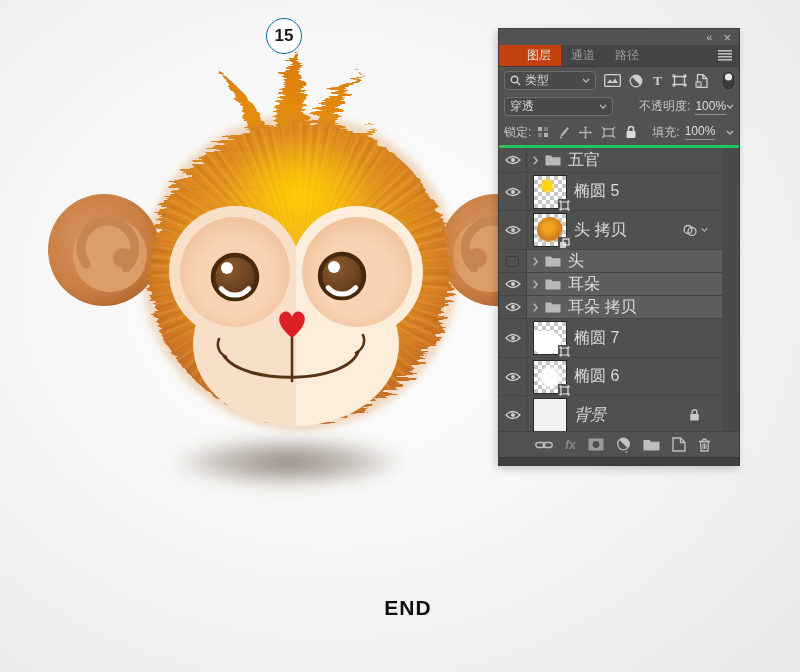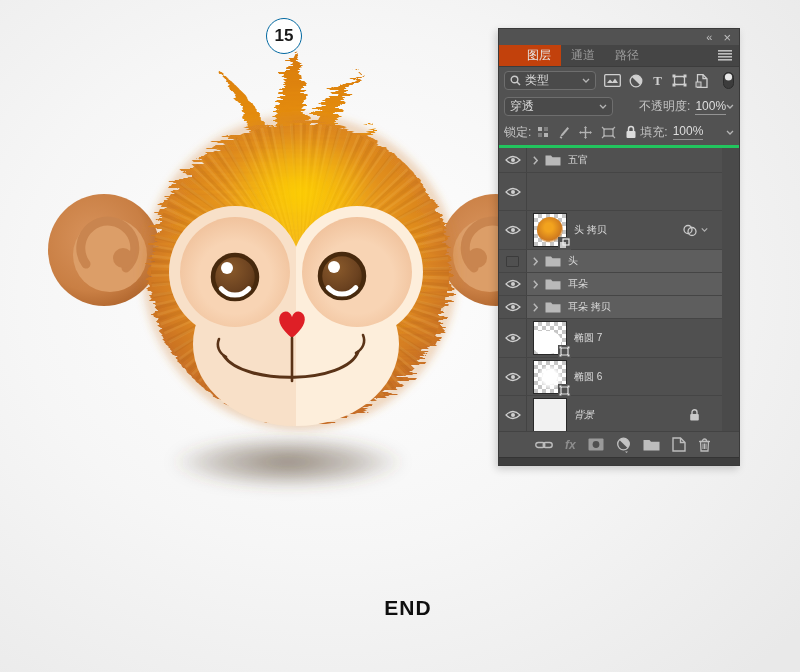--- a/index.html
+++ b/index.html
@@ -49,21 +49,21 @@
   
   .p-list{flex:1 1 auto;background:#4a4a4a;position:relative;overflow:hidden;}
   .rows{margin-right:17px;}
   .lrow{display:flex;align-items:stretch;background:#505050;border-bottom:1px solid #454545;box-sizing:border-box;position:relative;}
   .h25{height:25px}.h38{height:38px}.h39{height:39px}.h23{height:23px}
   .eye-cell{width:27px;flex:0 0 27px;border-right:1px solid #434343;display:flex;align-items:center;justify-content:center;}
   .eye-empty{display:none;width:11px;height:9px;border:1px solid #3b3b3b;border-radius:1px;}
   .hidden-layer .eye-empty{display:inline-block;}
   .row-content{flex:1;display:flex;align-items:center;padding-left:6px;gap:7px;position:relative;}
   .lrow.selected .row-content{background:#5e5e5e;}
-  .rname{color:#dadada;font-size:10px;white-space:nowrap;}
+  .rname{color:#dadada;font-size:16px;white-space:nowrap;}
   .rname.italic{font-style:italic;}
   .thumb{width:32px;height:32px;flex:0 0 32px;border:1px solid #282828;box-sizing:content-box;position:relative;margin:2px 0 2px 0;
     background-color:#fff;
     background-image:linear-gradient(45deg,#c6c6c6 25%,transparent 25%,transparent 75%,#c6c6c6 75%),
                      linear-gradient(45deg,#c6c6c6 25%,transparent 25%,transparent 75%,#c6c6c6 75%);
     background-size:8px 8px;background-position:0 0,4px 4px;}
   .thumb.solid{background:#f1f1f1;}
   .thumb::before{content:"";position:absolute;}
   .thumb.t-yellow::before{left:5px;top:2px;width:16px;height:16px;border-radius:50%;
     background:radial-gradient(circle,#ffd400 35%,rgba(255,212,0,0) 75%);}
@@ -340,21 +340,21 @@
             </g>
           </svg>
         </span>
       <span>
           <svg width="12" height="14" viewBox="0 0 12 14">
             <path d="M3.5 6 V4 a2.5 2.5 0 0 1 5 0 V6" fill="none" stroke="#dcdcdc" stroke-width="1.5"></path>
             <rect x="1.5" y="6" width="9" height="7" rx="1" fill="#dcdcdc"></rect>
           </svg>
         </span>
     </span>
-    <span class="plabel" style="margin-left:3px;">填充:</span>
+    <span class="plabel" style="margin-left:15px;">填充:</span>
     <span class="pvalue">100%</span>
     <svg class="chev-end" width="8" height="5" viewBox="0 0 8 5">
         <path d="M1 1 L4 4 L7 1" stroke="#b5b5b5" stroke-width="1.3" fill="none"></path>
       </svg>
   </div>
 
   <div class="p-list">
     <div class="rows">
 
       <div class="lrow h25">
@@ -376,20 +376,36 @@
         </div>
       </div>
 
       <div class="lrow h38">
         <div class="eye-cell">
           <svg class="eye-svg" width="16" height="10" viewBox="0 0 16 10">
               <path d="M1 5 Q8 -2 15 5 Q8 12 1 5 Z" fill="none" stroke="#cfcfcf" stroke-width="1.2"></path>
               <circle cx="8" cy="5" r="2" fill="#cfcfcf"></circle>
             </svg>
 
+        </div>
+        <div class="row-content">
+          <div class="thumb t-yellow">
+            <span class="thumb-badge">
+                <svg width="11" height="11" viewBox="0 0 11 11">
+                  <rect x="2" y="2" width="7" height="7" rx="1.2" fill="none" stroke="#e3e3e3" stroke-width="1.2"></rect>
+                  <g fill="#e3e3e3">
+                    <rect x="0.5" y="0.5" width="2" height="2"></rect>
+                    <rect x="8.5" y="0.5" width="2" height="2"></rect>
+                    <rect x="0.5" y="8.5" width="2" height="2"></rect>
+                    <rect x="8.5" y="8.5" width="2" height="2"></rect>
+                  </g>
+                </svg>
+              </span>
+          </div>
+          <span class="rname">椭圆 5</span>
         </div>
       </div>
 
       <div class="lrow h39">
         <div class="eye-cell">
           <svg class="eye-svg" width="16" height="10" viewBox="0 0 16 10">
               <path d="M1 5 Q8 -2 15 5 Q8 12 1 5 Z" fill="none" stroke="#cfcfcf" stroke-width="1.2"></path>
               <circle cx="8" cy="5" r="2" fill="#cfcfcf"></circle>
             </svg>
 

